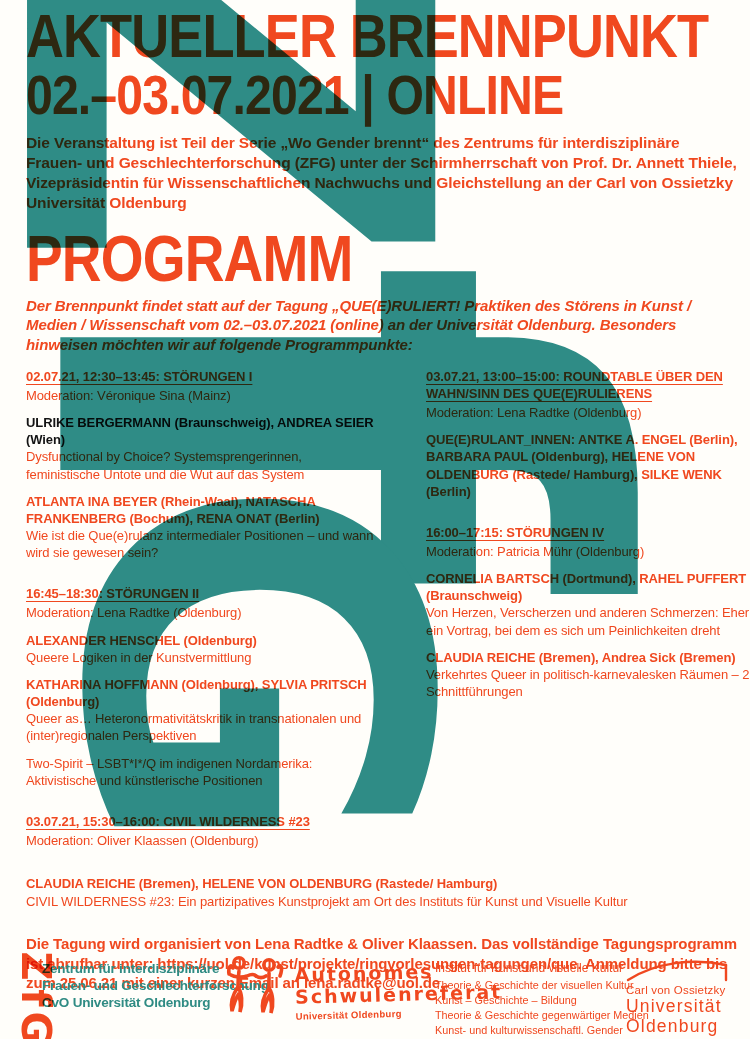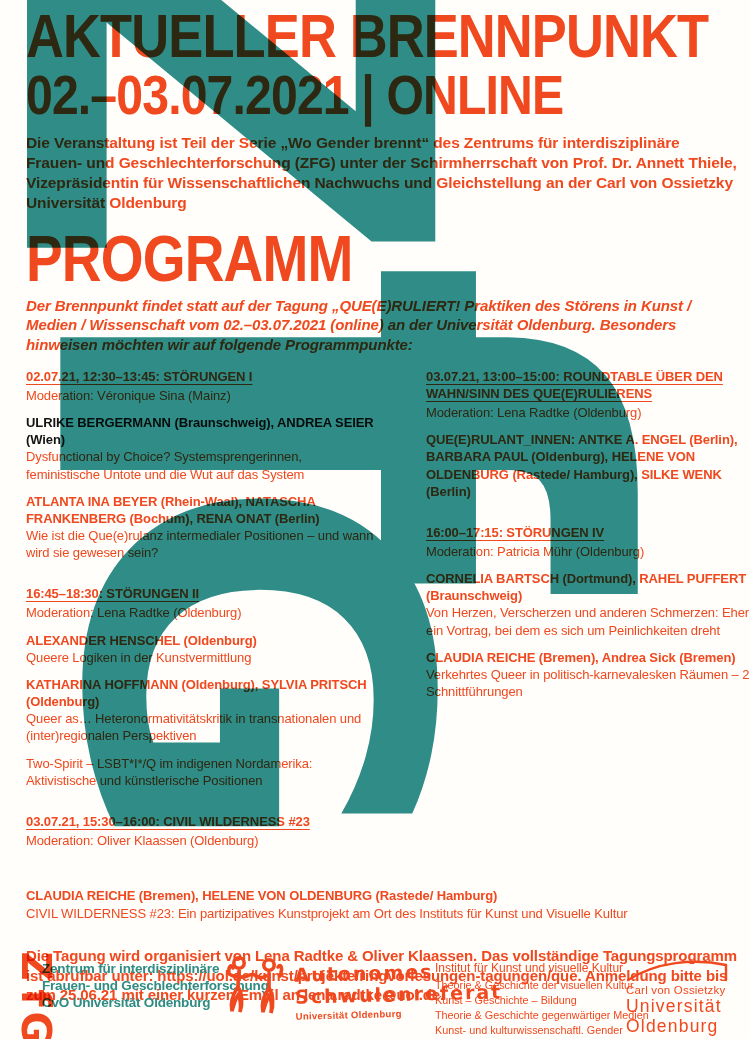--- a/index.html
+++ b/index.html
@@ -33,21 +33,21 @@
   .cols{display:flex;gap:52px;}
   .col{width:348px;flex:0 0 auto;font-size:13px;line-height:1.32;letter-spacing:-.1px;}
   .col.right{width:340px;}
   .session{margin-bottom:24px;}
   .session-heading{font-weight:bold;text-decoration:underline;
                    text-underline-offset:3px;margin-bottom:2px;}
   .moderation{margin-bottom:2px;}
   .item{margin-top:10px;}
   .names{font-weight:bold;}
   .names.black{color:#141414;}
-  .fullwide{font-size:13px;line-height:1.35;letter-spacing:-.1px;margin-top:14px;
+  .fullwide{font-size:13px;line-height:1.35;letter-spacing:-.1px;margin-top:2px;
             max-width:730px;}
   .org-note{font-size:15px;line-height:1.3;font-weight:bold;letter-spacing:-.1px;
             margin-top:24px;max-width:730px;}
   .org-note .lnk{text-decoration:none;color:inherit;}
   
   .footer{position:absolute;left:13px;right:14px;top:948px;height:91px;}
   .zfg-text{position:absolute;left:29px;top:12px;color:#2f8c86;font-size:13.5px;
             line-height:1.26;font-weight:bold;letter-spacing:-.2px;}
   .asr{position:absolute;left:212px;top:6px;display:flex;align-items:flex-start;}
   .asr-text{margin-left:8px;margin-top:8px;transform:rotate(-1.5deg);}

